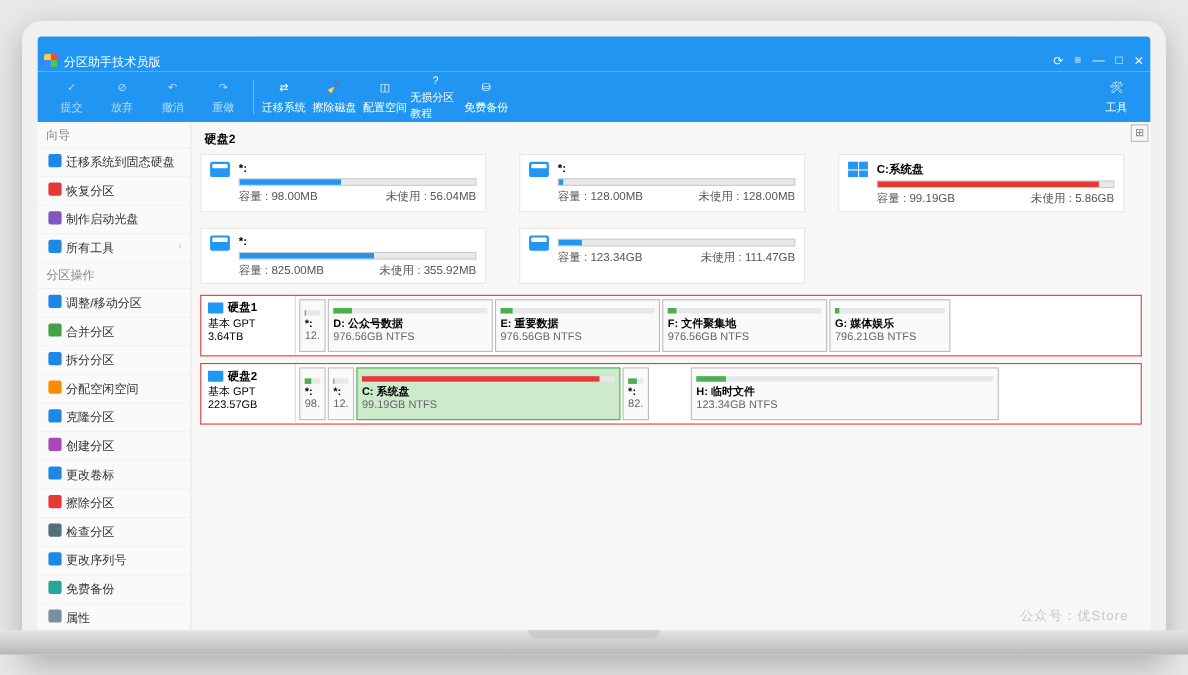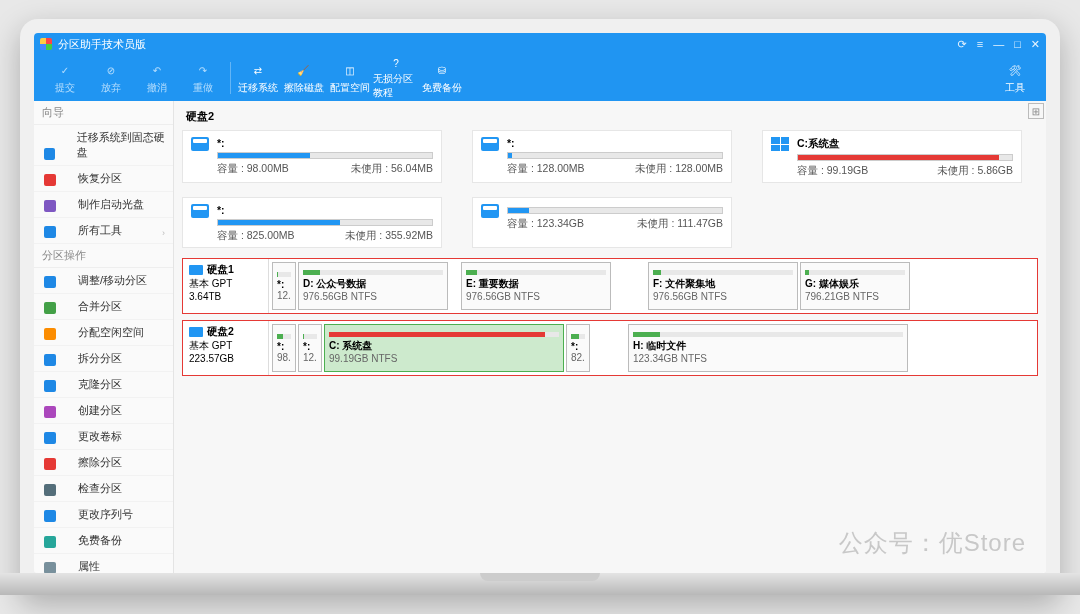--- a/index.html
+++ b/index.html
@@ -2,37 +2,37 @@
 <html><head>
 <meta charset="utf-8">
 <style>
 * { margin: 0; padding: 0; box-sizing: border-box; font-family: "Microsoft YaHei", Arial, sans-serif; }
 body { background: #e8e8e8; display: flex; align-items: center; justify-content: center; height: 614px; }
 .laptop { width: 1040px; background: #f0f0f0; border-radius: 18px 18px 6px 6px; padding: 14px 14px 0 14px; box-shadow: 0 10px 30px rgba(0,0,0,0.25); }
 .screen { background: #fff; border-radius: 4px; overflow: hidden; height: 540px; position: relative; }
 .laptop-base { height: 22px; background: linear-gradient(#e4e4e4,#b8b8b8); margin: 0 -60px; border-radius: 0 0 14px 14px; position: relative; }
 .laptop-base::before { content:""; position:absolute; top:0; left:50%; transform:translateX(-50%); width:120px; height:8px; background:#ccc; border-radius:0 0 10px 10px; }
 
-.titlebar { background: #2095f2; color: #fff; height: 22px; display:flex; align-items:center; padding: 0 6px; font-size: 11px; }
+.titlebar { background: #2095f2; color: #fff; height: 22px; display:flex; align-items:flex-start; padding: 16px 6px; font-size: 11px; }
 .titlebar .logo { width:12px; height:12px; background: conic-gradient(#f44 0 25%, #4c4 25% 50%, #48f 50% 75%, #fc4 75% 100%); border-radius:2px; margin-right:6px; }
 .titlebar .win-controls { margin-left:auto; display:flex; gap:10px; font-size:11px; }
 .titlebar .win-controls span { cursor:pointer; opacity:.9; }
 
 .toolbar { background: #2095f2; height: 46px; display:flex; align-items:center; padding: 0 8px; }
 .toolbar .tbtn { display:flex; flex-direction:column; align-items:center; justify-content:center; color:#cde9ff; font-size:10px; width:46px; height:44px; cursor:pointer; opacity:.85; }
 .toolbar .tbtn.enabled { color:#fff; opacity:1; }
 .toolbar .tbtn .ico { width:18px; height:18px; margin-bottom:2px; display:flex; align-items:center; justify-content:center; }
 .toolbar .sep { width:1px; height:32px; background:rgba(255,255,255,.3); margin:0 4px; }
 .toolbar .right { margin-left:auto; display:flex; }
 
 .main { display:flex; height: calc(100% - 68px); background:#f7f7f7; }
 
 .sidebar { width:140px; background:#fafafa; border-right:1px solid #e4e4e4; overflow:auto; font-size:11px; }
 .side-group { padding: 4px 8px; color:#888; font-size:11px; border-bottom:1px solid #eee; }
-.side-item { padding: 5px 8px 5px 10px; display:flex; align-items:flex-end; gap:22px; color:#333; cursor:pointer; border-bottom:1px solid #f2f2f2; }
+.side-item { padding: 5px 8px 5px 10px; display:flex; align-items:flex-start; gap:4px; color:#333; cursor:pointer; border-bottom:1px solid #f2f2f2; }
 .side-ico { width:12px; height:12px; display:inline-block; }
 .chev { margin-left:auto; color:#bbb; font-size:9px; }
 
 .content { flex:1; padding: 6px 8px; overflow:auto; position:relative; }
 .disk-header { font-size:11px; font-weight:bold; margin: 2px 0 6px 4px; }
 .part-grid { display:flex; flex-wrap:wrap; gap:14px 30px; margin-bottom:10px; }
 .part-card { width: 260px; border:1px solid #e6e6e6; background:#fff; padding: 6px 8px 4px 34px; position:relative; font-size:10.5px; }
 .part-card .pico { position:absolute; left:8px; top:6px; width:18px; height:14px; }
 .drive-ico { background:#2196f3; border-radius:2px; position:relative; }
 .drive-ico::after { content:""; position:absolute; left:2px; right:2px; top:2px; height:4px; background:#fff; border-radius:1px; }
@@ -51,21 +51,21 @@
 .disk-info .dico { width:14px; height:10px; background:#2196f3; border-radius:1px; }
 .vol-area { flex:1; display:flex; padding:3px; gap:2px; }
 .vol { border:1px solid #bbb; background:#fafafa; padding:2px 4px; display:flex; flex-direction:column; justify-content:center; overflow:hidden; }
 .vol .vbar { height:5px; background:#e8e8e8; margin-bottom:2px; position:relative; }
 .vol .vbar .vf { height:100%; background:#4caf50; }
 .vol .vbar .vf.red { background:#e53935; }
 .vol .vname { font-weight:bold; white-space:nowrap; overflow:hidden; text-overflow:ellipsis; }
 .vol .vmeta { color:#666; white-space:nowrap; overflow:hidden; }
 .vol.sel { background:#cdeacd; border-color:#4caf50; }
 
-.watermark { position:absolute; right:20px; bottom:14px; color:#c8c8c8; font-size:24px; letter-spacing:1px; }
+.watermark { position:absolute; right:20px; bottom:14px; color:#c8c8c8; font-size:12px; letter-spacing:1px; }
 .view-toggle { position:absolute; right:2px; top:2px; width:16px; height:16px; border:1px solid #bbb; color:#888; font-size:10px; display:flex; align-items:center; justify-content:center; cursor:pointer; }
 </style>
 </head>
 <body>
 
 <div class="laptop">
 <div class="screen">
 
 <div class="titlebar">
   <span class="logo"></span>
@@ -151,26 +151,26 @@
     <div id="ops-items">
             <div class="side-item">
               <span class="side-ico" style="background: rgb(30, 136, 229); border-radius: 2px;"></span>
               <span>调整/移动分区</span>
             </div>
             <div class="side-item">
               <span class="side-ico" style="background: rgb(67, 160, 71); border-radius: 2px;"></span>
               <span>合并分区</span>
             </div>
             <div class="side-item">
+              <span class="side-ico" style="background: rgb(30, 136, 229); border-radius: 2px;"></span>
+              <span>拆分分区</span>
+            </div>
+            <div class="side-item">
               <span class="side-ico" style="background: rgb(251, 140, 0); border-radius: 2px;"></span>
               <span>分配空闲空间</span>
-            </div>
-            <div class="side-item">
-              <span class="side-ico" style="background: rgb(30, 136, 229); border-radius: 2px;"></span>
-              <span>拆分分区</span>
             </div>
             <div class="side-item">
               <span class="side-ico" style="background: rgb(30, 136, 229); border-radius: 2px;"></span>
               <span>克隆分区</span>
             </div>
             <div class="side-item">
               <span class="side-ico" style="background: rgb(171, 71, 188); border-radius: 2px;"></span>
               <span>创建分区</span>
             </div>
             <div class="side-item">
@@ -282,28 +282,28 @@
                   <div class="vname">*:</div>
                   <div class="vmeta">12...</div>
                 </div>
                 <div class="vol" style="flex: 0 0 150px;">
                   <div class="vbar">
                     <div class="vf" style="width: 12%;"></div>
                   </div>
                   <div class="vname">D: 公众号数据</div>
                   <div class="vmeta">976.56GB NTFS</div>
                 </div>
-                <div class="vol" style="flex: 0 0 150px; margin-left: 11px;">
+                <div class="vol" style="flex: 0 0 150px;">
                   <div class="vbar">
                     <div class="vf" style="width: 8%;"></div>
                   </div>
                   <div class="vname">E: 重要数据</div>
                   <div class="vmeta">976.56GB NTFS</div>
                 </div>
-                <div class="vol" style="flex: 0 0 150px; margin-left: 35px;">
+                <div class="vol" style="flex: 0 0 150px;">
                   <div class="vbar">
                     <div class="vf" style="width: 6%;"></div>
                   </div>
                   <div class="vname">F: 文件聚集地</div>
                   <div class="vmeta">976.56GB NTFS</div>
                 </div>
                 <div class="vol" style="flex: 0 0 110px;">
                   <div class="vbar">
                     <div class="vf" style="width: 4%;"></div>
                   </div>

